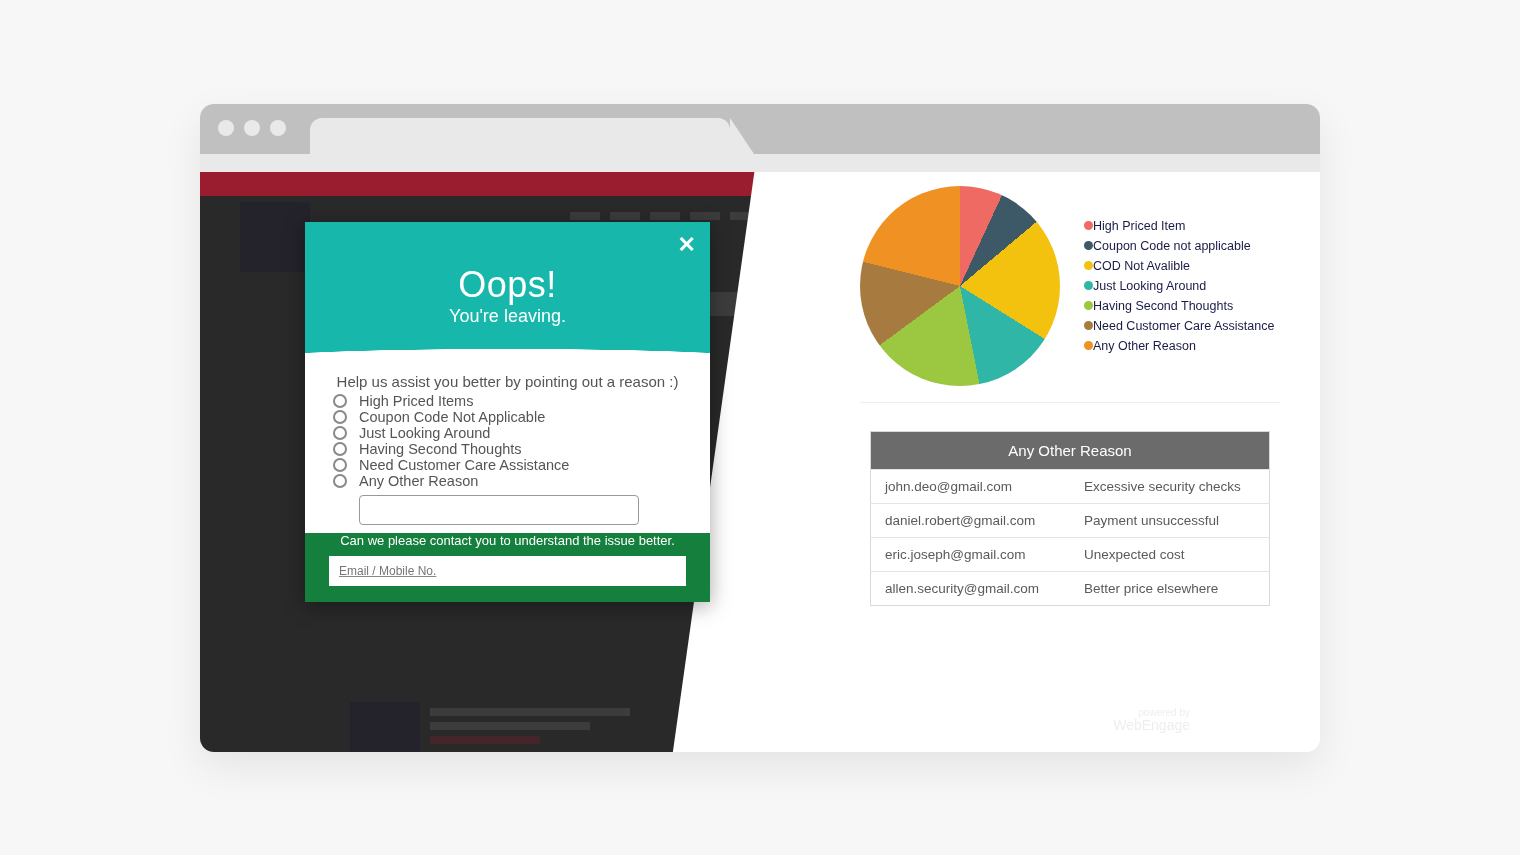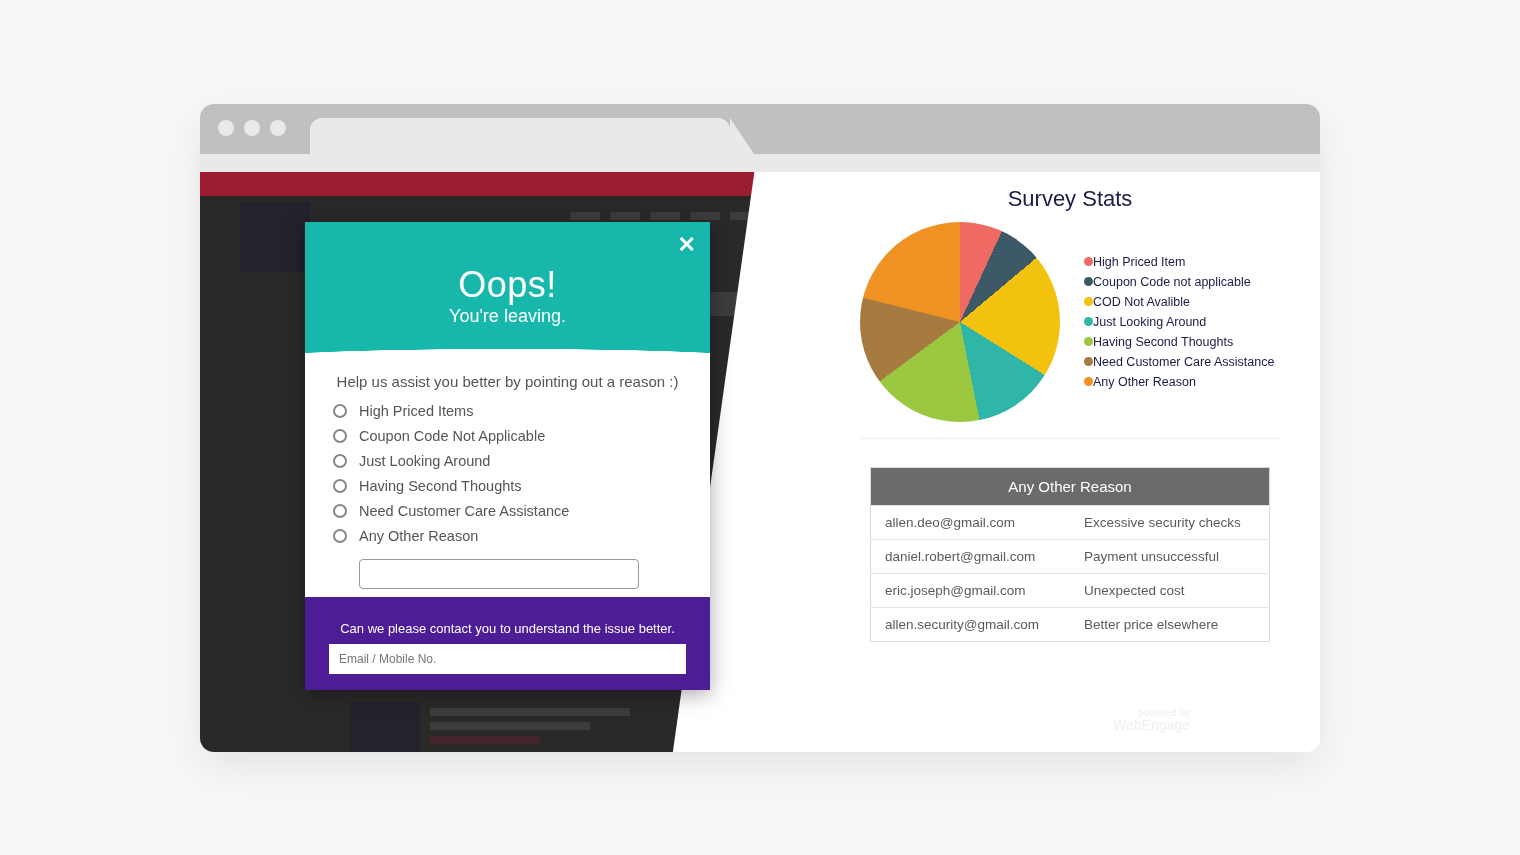--- a/index.html
+++ b/index.html
@@ -114,43 +114,43 @@
     height:30px;
     background: radial-gradient(ellipse 120% 60% at 50% 100%, #fff 49%, transparent 51%);
   }
   .modal-title { font-size: 36px; font-weight: 400; letter-spacing:.5px;margin-top:24px;}
   .modal-sub { font-size: 18px; margin-top:0;}
   .modal-close {
     position: absolute; right: 14px; top: 10px;
     font-size: 22px; font-weight: bold; cursor: pointer; color:#fff;
   }
   .modal-body { padding: 14px 28px 8px; }
-  .modal-prompt { text-align:center; color:#555; font-size:15px; line-height:1.5; margin-bottom:10px;}
-  .options { display:flex; flex-direction:column; gap:9px; }
+  .modal-prompt { text-align:center; color:#555; font-size:15px; line-height:1.5; }
+  .options { display:flex; flex-direction:column; }
   .opt { display:flex; align-items:center; gap:12px; color:#555; font-size:14.5px; cursor:pointer;}
   .radio {
     width:14px; height:14px; border:2px solid #888; border-radius:50%; display:inline-block; position:relative; flex:0 0 auto;
   }
   .radio.selected{ border-color:#18b7ac;}
   .radio.selected::after{
     content:""; position:absolute; inset:2px; background:#18b7ac; border-radius:50%;
   }
   .other-input {
     margin-top:6px; margin-left:26px;
     width: 280px; height:30px;
     border:1px solid #999; border-radius:4px;
     padding: 0 8px; font-size:13px;
   }
   .modal-footer {
-    background:#4c1d95; color:#fff; padding:24px 24px 16px;
+    background:#15803d; color:#fff; padding:0 24px 16px;
     text-align:center; font-size:13px;
   }
   .contact-input {
     margin-top:8px; width:100%; height:30px;
-    border:none; padding:0 10px; font-size:12px; color:#888;
+    border:none; padding:0 10px; font-size:12px; color:#888;text-decoration:underline;
   }
   .powered {
     position:absolute; right:130px; bottom:18px;
     color:#eee; font-size:10px; z-index:2; text-align:right;
     line-height:1.1;
   }
   .powered .we{font-size:14px; font-weight:500;}
 
   
   .right-pane {
@@ -257,21 +257,20 @@
         <input class="contact-input" placeholder="Email / Mobile No." style="">
       </div>
     </div>
 
     <div class="powered">
       <div>powered by</div>
       <div class="we">WebEngage</div>
     </div>
 
     <div class="right-pane">
-      <div class="stats-title">Survey Stats</div>
       <div class="chart-row">
         <div class="pie" id="pie" style="background: conic-gradient(rgb(238, 106, 99) -40deg, rgb(238, 106, 99) 24.8deg, rgb(61, 88, 102) 24.8deg, rgb(61, 88, 102) 50deg, rgb(243, 194, 14) 50deg, rgb(243, 194, 14) 122deg, rgb(47, 182, 166) 122deg, rgb(47, 182, 166) 168.8deg, rgb(155, 199, 65) 168.8deg, rgb(155, 199, 65) 233.6deg, rgb(167, 122, 63) 233.6deg, rgb(167, 122, 63) 284deg, rgb(239, 145, 35) 284deg, rgb(239, 145, 35) 320deg);"></div>
         <div class="legend" id="legend">
             <div class="legend-item">
               <span class="swatch" style="background: rgb(238, 106, 99);"></span>
               <span>High Priced Item</span>
             </div>
             <div class="legend-item">
               <span class="swatch" style="background: rgb(61, 88, 102);"></span>
               <span>Coupon Code not applicable</span>
@@ -300,21 +299,21 @@
       </div>
       <div class="table-wrap">
         <table class="tbl">
           <thead>
               <tr>
                 <th colspan="2">Any Other Reason</th>
               </tr>
             </thead>
           <tbody id="tbody">
               <tr>
-                <td>allen.deo@gmail.com</td>
+                <td>john.deo@gmail.com</td>
                 <td>Excessive security checks</td>
               </tr>
               <tr>
                 <td>daniel.robert@gmail.com</td>
                 <td>Payment unsuccessful</td>
               </tr>
               <tr>
                 <td>eric.joseph@gmail.com</td>
                 <td>Unexpected cost</td>
               </tr>

